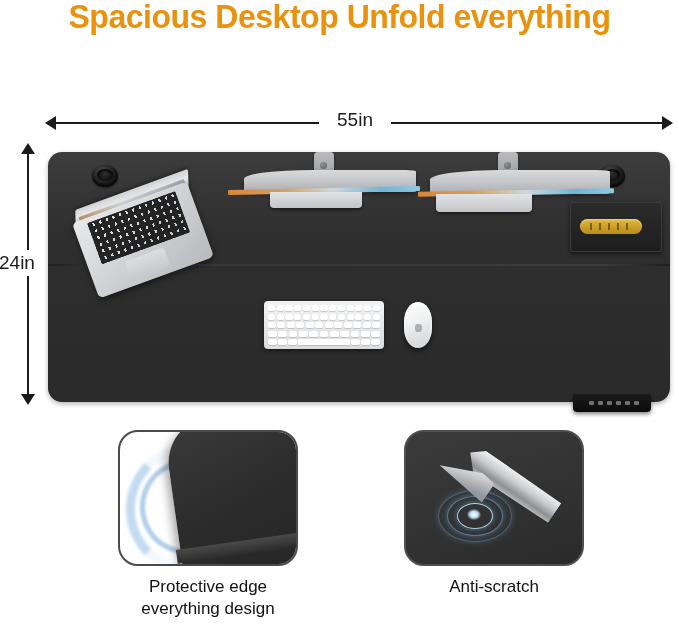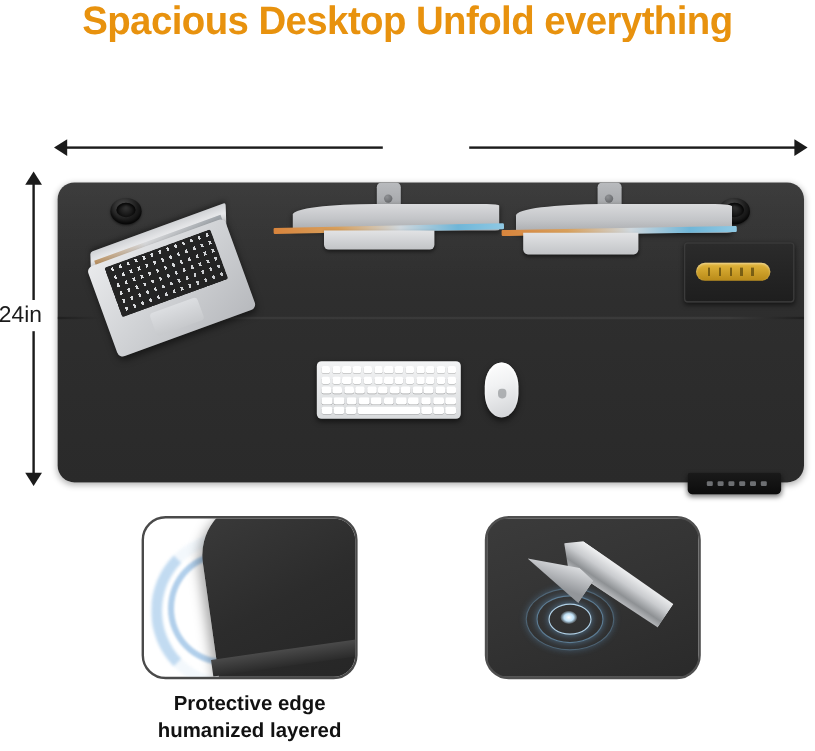--- a/index.html
+++ b/index.html
@@ -298,40 +298,41 @@
     transform:rotate(34deg);
     transform-origin:right top;
     clip-path:polygon(0% 68%, 72% 0%, 100% 10%, 100% 96%);
     box-shadow:0 2px 4px rgba(0,0,0,.45);
   }
 
   .caption{
     position:absolute;width:260px;
     text-align:center;
     font-size:17px;line-height:22px;
-    font-weight:bold;
+    font-weight:normal;
     color:#111111;
     font-family:"Liberation Sans", sans-serif;
   }
   .cap-left{left:78px;top:576px;}
   .cap-right{left:364px;top:576px;}
   .cap-line{display:block;}
 </style>
 </head>
 <body>
 
 <div id="root">
 
   <div class="title">Spacious Desktop Unfold everything</div>
 
   <div class="dim-h">
     <div class="line"></div>
     <div class="arrow-l"></div>
     <div class="arrow-r"></div>
     <div class="gap"></div>
+    <div class="lab">55in</div>
   </div>
 
   <div class="dim-v">
     <div class="line"></div>
     <div class="arrow-u"></div>
     <div class="arrow-d"></div>
   </div>
   <div class="dim-v-lab">24in</div>
 
   <div class="desk">
@@ -470,18 +471,19 @@
       <div class="ring-core"></div>
     </div>
     <div class="blade">
       <div class="blade-body"></div>
       <div class="blade-tip"></div>
     </div>
   </div>
 
   <div class="caption cap-left">
     <span class="cap-line">Protective edge</span>
-    <span class="cap-line">humanized layered</span>
+    <span class="cap-line">everything design</span>
   </div>
   <div class="caption cap-right">
+    <span class="cap-line">Anti-scratch</span>
   </div>
 
 </div>
 
 </body></html>

